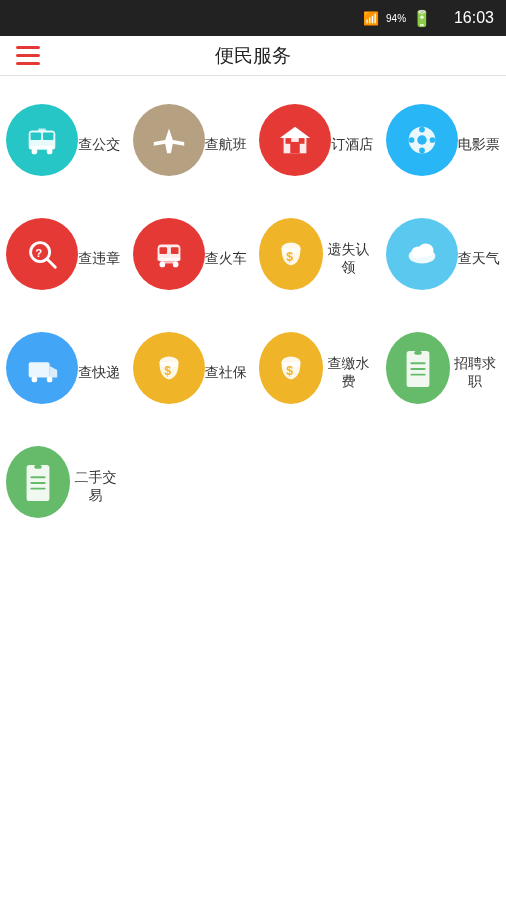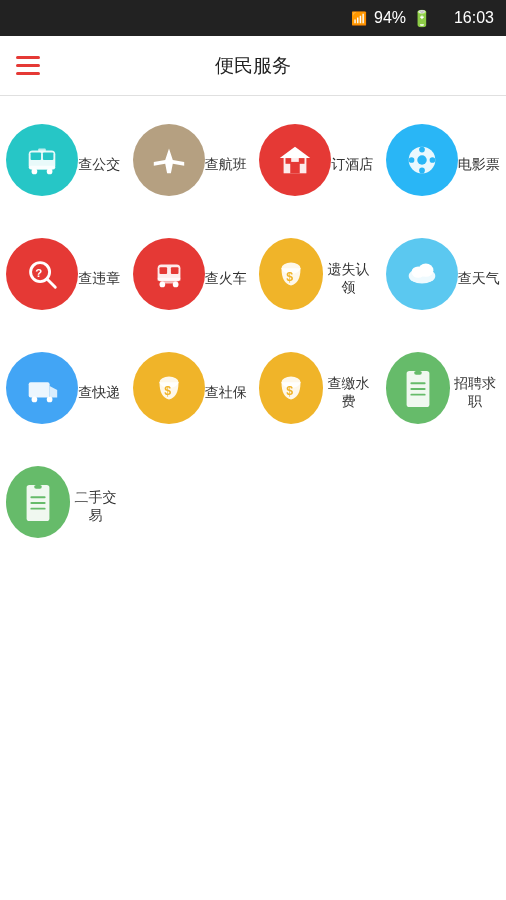--- a/index.html
+++ b/index.html
@@ -32,27 +32,27 @@
       font-size: 16px;
       font-weight: 500;
       margin-left: 16px;
     }
     .wifi-icon {
       color: #fff;
       font-size: 13px;
     }
     .battery-text {
       color: #fff;
-      font-size: 16px;
+      font-size: 10px;
     }
 
     
     .toolbar {
       width: 100%;
-      height: 60px;
+      height: 40px;
       background: #fff;
       display: flex;
       align-items: center;
       padding: 0 16px;
       border-bottom: 1px solid #e0e0e0;
       position: relative;
     }
     .toolbar .menu-icon {
       display: flex;
       flex-direction: column;

